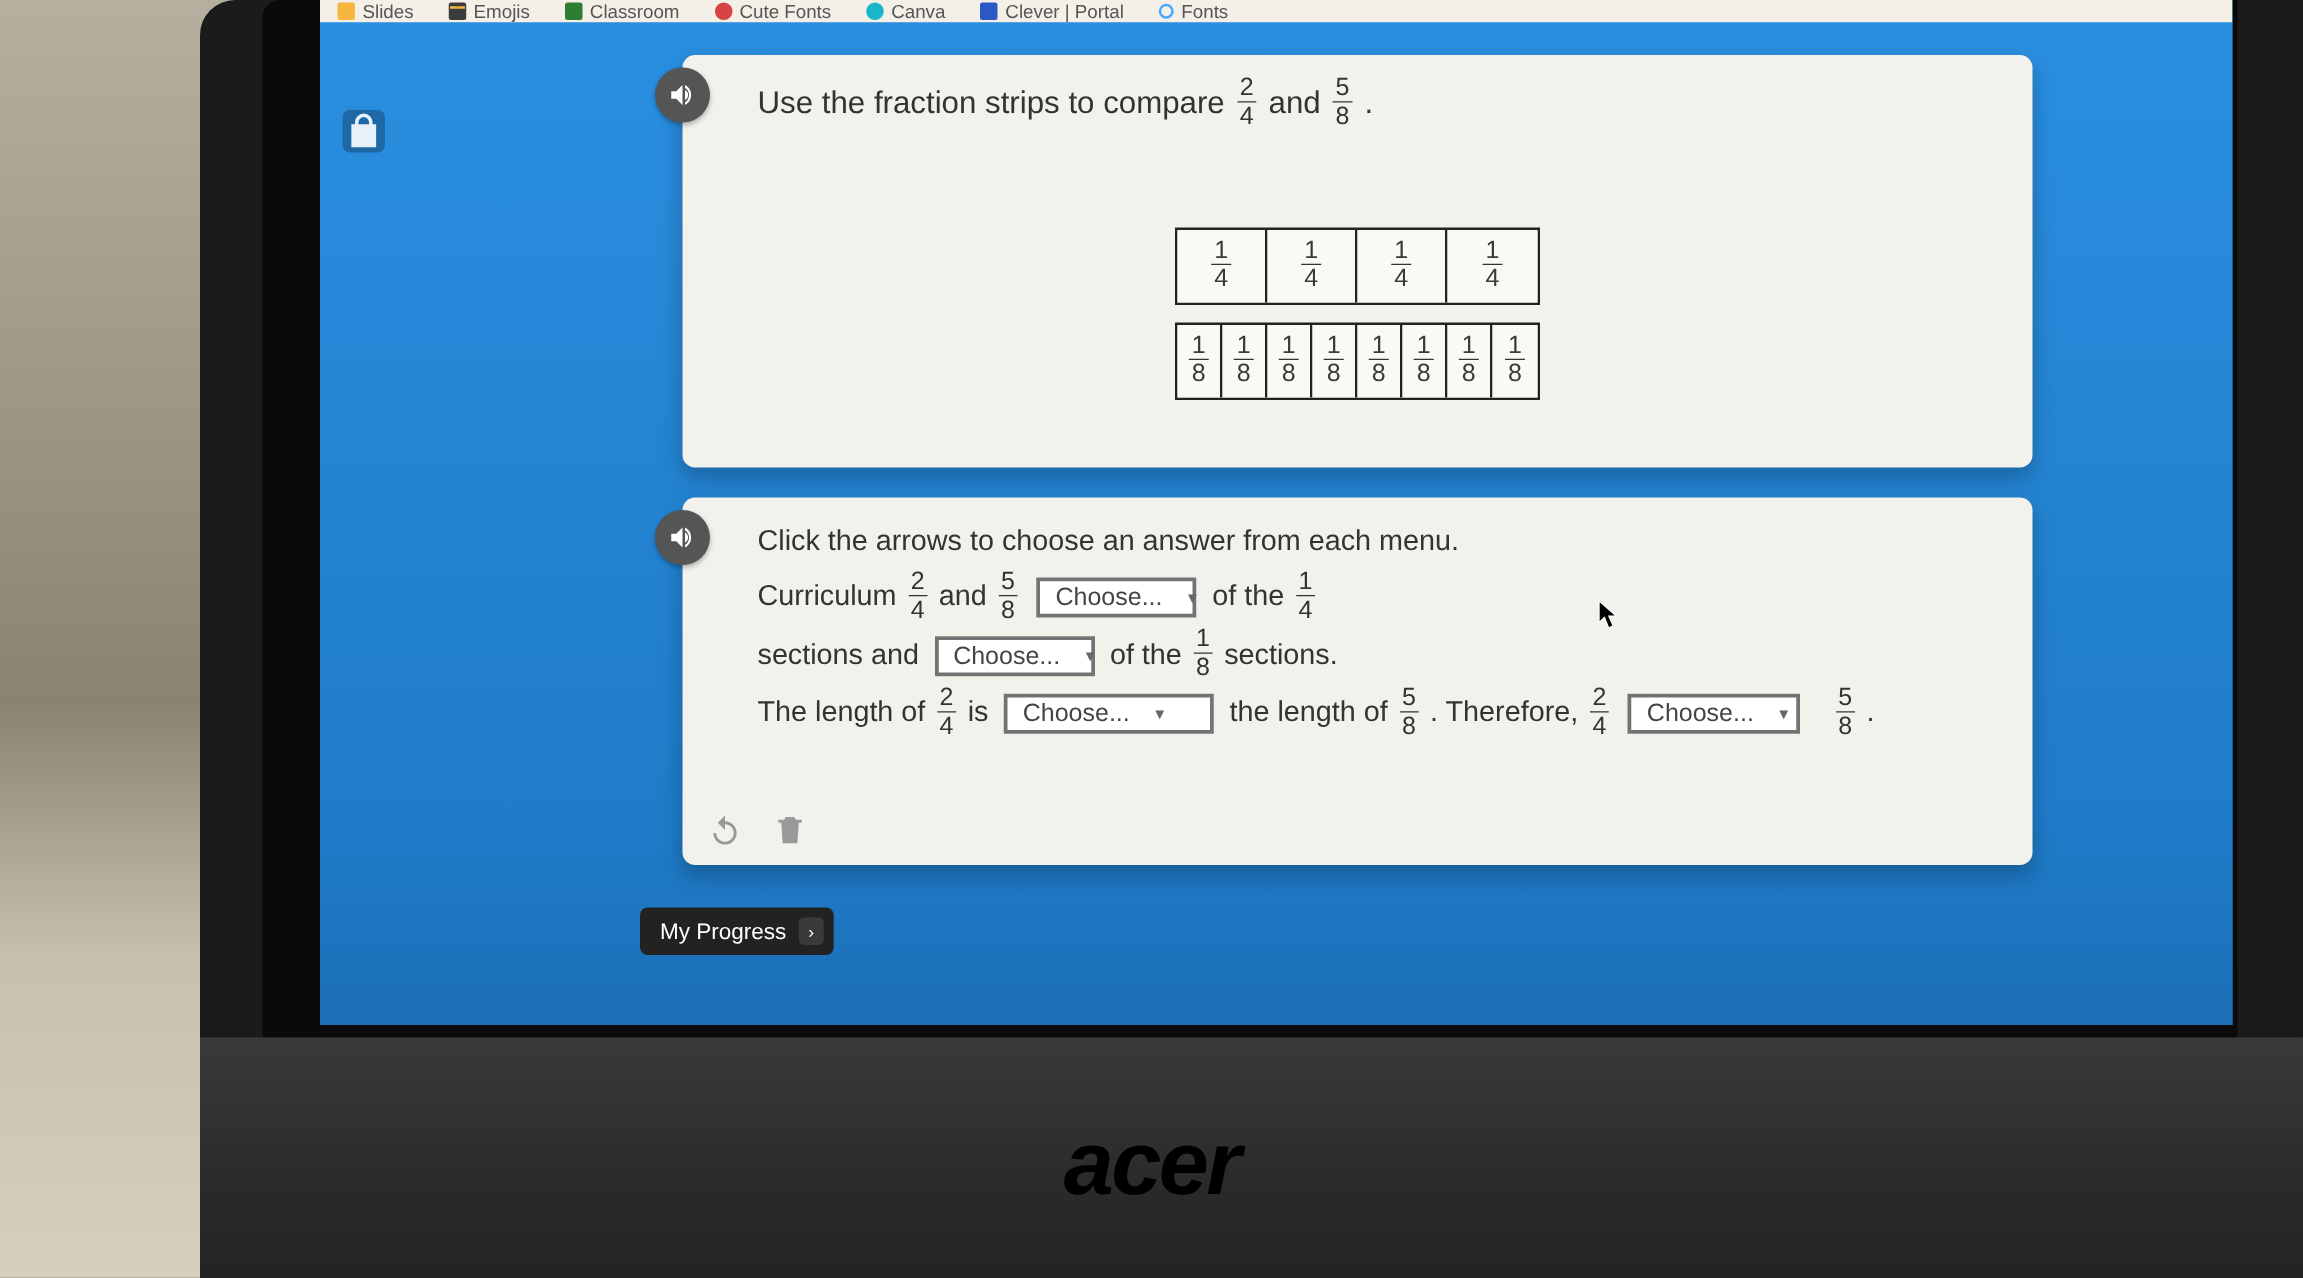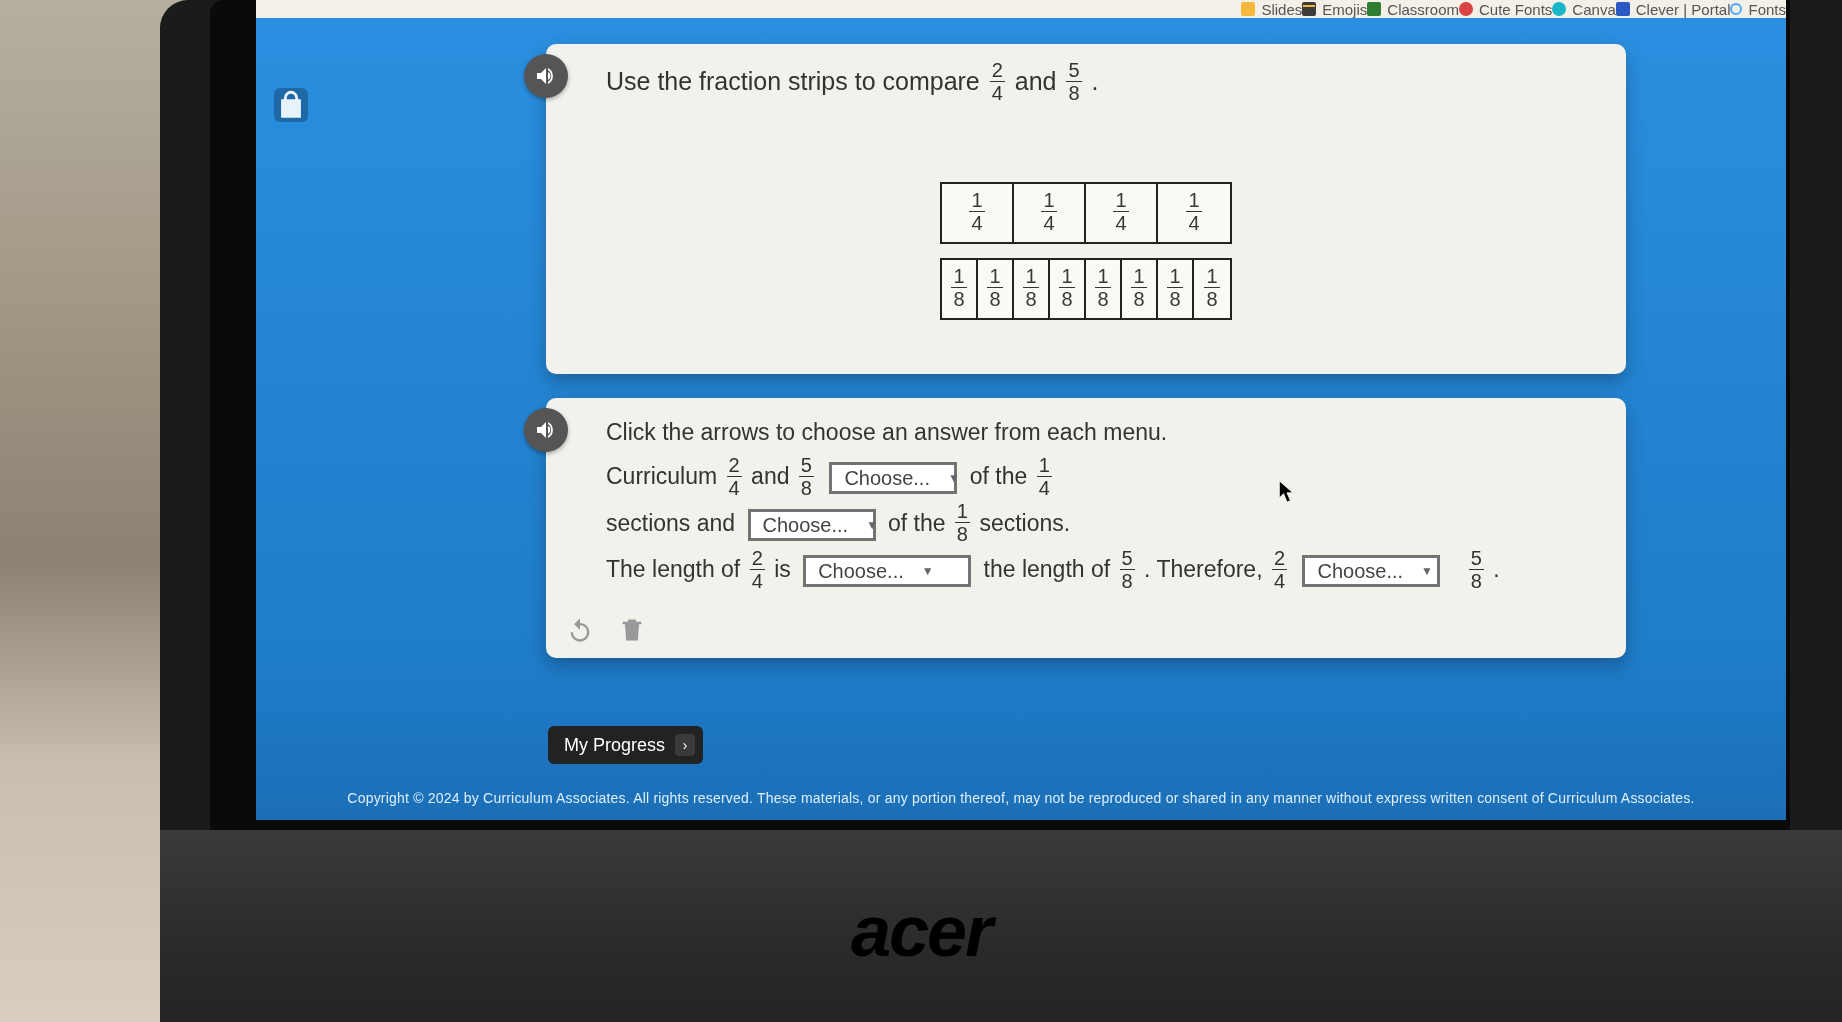--- a/index.html
+++ b/index.html
@@ -32,22 +32,22 @@
   
   .screen {
     position:absolute; left:256px; top:0; width:1530px; height:820px;
     background:#1f87d4;
     overflow:hidden;
   }
 
   
   .bookmarks {
     position:absolute; left:0; top:0; height:18px; width:100%;
-    display:flex; align-items:center; padding-left:14px;
-    background:#f4efe7; color:#555; font-size:15px;justify-content:flex-end;
+    display:flex; align-items:center; gap:28px; padding-left:14px;
+    background:#f4efe7; color:#555; font-size:15px;
   }
   .bookmarks .bm { display:flex; align-items:center; gap:6px; }
   .bm-icon { width:14px; height:14px; display:inline-block; border-radius:2px; }
   .bm-icon.slides   { background:#f6b73c; }
   .bm-icon.emojis   { background:#3c3c3c; position:relative; }
   .bm-icon.emojis::before,.bm-icon.emojis::after{content:"";position:absolute;background:#f6b73c;width:6px;height:2px;top:3px;}
   .bm-icon.emojis::before{left:1px;} .bm-icon.emojis::after{right:1px;}
   .bm-icon.classroom{ background:#2e7d32; }
   .bm-icon.fonts    { background:#d84343; border-radius:50%; }
   .bm-icon.canva    { background:#19b6c9; border-radius:50%; }
@@ -69,21 +69,21 @@
 
   
   .card {
     position:absolute; left:290px; width:1080px;
     background:#f2f1ec; border-radius:10px;
     box-shadow:0 8px 18px rgba(0,0,0,0.25);
     padding:18px 26px 22px 60px;
     color:#3a3a3a;
   }
   .card.top { top:26px; height:330px; }
-  .card.bot { top:380px; height:260px; }
+  .card.bot { top:380px; height:294px; }
 
   .audio-btn{
     position:absolute; left:-22px; top:10px;
     width:44px;height:44px;border-radius:50%;
     background:#555; display:flex;align-items:center;justify-content:center;
     box-shadow:0 2px 4px rgba(0,0,0,0.3);
   }
   .audio-btn svg{width:24px;height:24px;fill:#fff;}
 
   .qtext{ font-size:25px; color:#333; line-height:1.45; }
@@ -129,21 +129,21 @@
     position:absolute; left:20px; bottom:14px; display:flex; gap:24px;
     color:#888; font-size:22px;
   }
   .tool{width:28px;height:28px;display:flex;align-items:center;justify-content:center;}
 
   
   .progress-pill{
     position:absolute; left:256px; bottom:56px;
     background:#222; color:#fff; font-size:18px;
     border-radius:6px; padding:8px 8px 8px 16px;
-    display:flex; align-items:center; gap:10px;margin-left:36px;
+    display:flex; align-items:center; gap:10px;
   }
   .progress-pill .chev{
     background:#3a3a3a; border-radius:4px; width:20px;height:22px;
     display:flex;align-items:center;justify-content:center;font-size:14px;
   }
 
   .copyright{
     position:absolute; left:0; right:0; bottom:14px; text-align:center;
     color:#dfefff; font-size:14px; letter-spacing:0.2px;
   }
@@ -390,21 +390,20 @@
             </svg>
         </div>
       </div>
     </div>
 
     <div class="progress-pill">
       <span>My Progress</span>
       <span class="chev">›</span>
     </div>
 
-    <div class="copyright">Copyright © 2024 by Curriculum Associates. All rights reserved. These materials, or any portion thereof, may not be reproduced or shared in any manner without express written consent of Curriculum Associates.</div>
 
     <div class="cursor">
       <svg viewBox="0 0 20 28">
           <path d="M1 1l0 20 5-5 4 10 4-2-4-9 7 0z" fill="#000" stroke="#fff" stroke-width="1"></path>
         </svg>
     </div>
 
   </div>
 </div>
 

